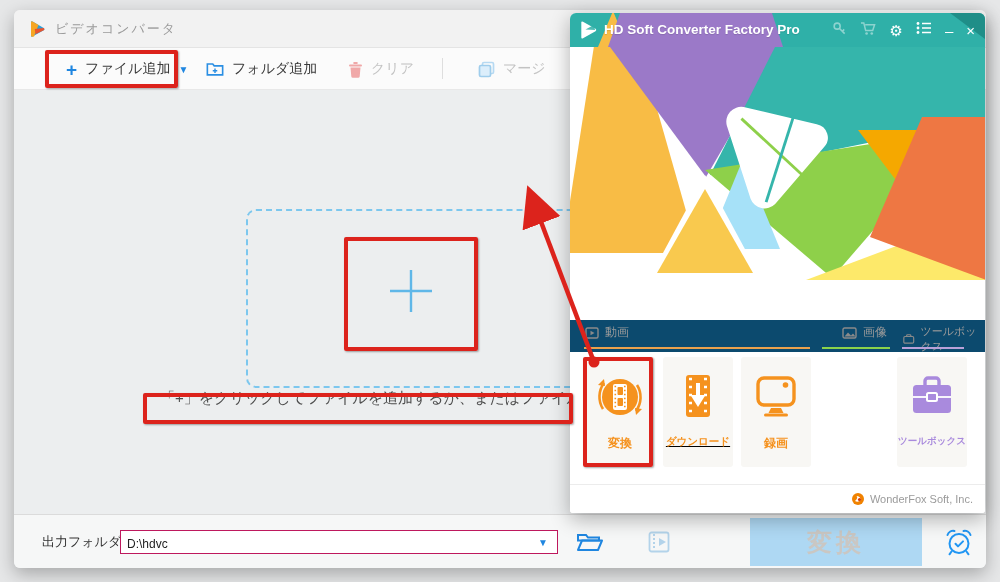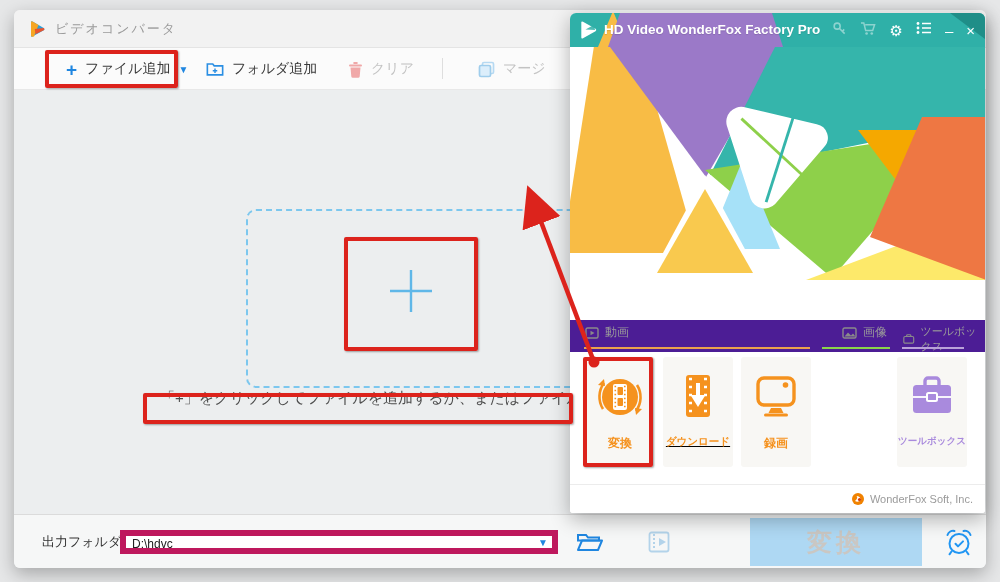--- a/index.html
+++ b/index.html
@@ -26,21 +26,21 @@
   .l-main { position:absolute; left:0; top:80px; width:100%; height:424px; background:#eceeef; overflow:visible; }
   .dropzone { position:absolute; left:232px; top:119px; width:334px; height:179px;
           border:2px dashed #7cc7ee; border-radius:10px; }
   .plusbig { position:absolute; left:374px; top:178px; width:46px; height:46px; }
   .hint { position:absolute; left:146px; top:299px; font-size:15px; color:#4d4d4d; white-space:nowrap; }
 
   .l-statusbar { position:absolute; left:0; top:504px; width:100%; height:54px; background:#f6f7f7;
           border-top:1px solid #dbdbdb; border-radius:0 0 6px 6px; }
   .out-label { position:absolute; left:28px; top:0; height:54px; line-height:54px; font-size:13px; color:#333; }
   .out-input { position:absolute; left:106px; top:15px; width:438px; height:24px; background:#fff;
-          border:6px solid #be185d; font-size:12px; color:#222; padding:4px 24px 0 6px;
+          border:1px solid #be185d; font-size:12px; color:#222; padding:4px 24px 0 6px;
           font-family:"Liberation Sans","DejaVu Sans",sans-serif; }
   .combo-caret { position:absolute; left:524px; top:22px; font-size:10px; color:#1f86e0; }
   .sb-icon { position:absolute; top:16px; }
   .convert-big { position:absolute; left:736px; top:3px; width:172px; height:48px; background:#aed8f3;
           color:#cac7c3; font-size:25px; font-weight:bold; display:flex; align-items:center;
           justify-content:center; letter-spacing:4px; }
 
   
   .rwin { position:absolute; left:570px; top:13px; width:415px; height:500px; background:#fff;
           border-radius:6px 6px 3px 3px; box-shadow:0 6px 20px rgba(0,0,0,.3); z-index:10; overflow:hidden; }
@@ -48,21 +48,21 @@
   .r-tb-shape { position:absolute; left:0; top:0; width:100%; height:100%; }
   .r-title { position:absolute; left:34px; top:0; height:34px; line-height:34px; color:#fff;
           font-size:13.5px; font-weight:bold; text-shadow:0 1px 1px rgba(0,0,0,.12); }
   .r-tb-icons { position:absolute; right:10px; top:0; height:34px; display:flex; align-items:center; gap:13px; }
   .r-tb-icons .faded { opacity:.45; }
   .win-glyph { color:#fff; font-size:15px; line-height:1; }
 
   .banner { position:absolute; left:0; top:34px; width:415px; height:273px; background:#fff; overflow:hidden; }
   .tri { position:absolute; left:0; top:0; width:415px; height:273px; }
 
-  .r-tabs { position:absolute; left:0; top:307px; width:100%; height:32px; background:#4c1d95; }
+  .r-tabs { position:absolute; left:0; top:307px; width:100%; height:32px; background:#0c4a6e; }
   .rtab { position:absolute; top:4px; display:flex; align-items:center; gap:6px; font-size:12px; color:#9a9a9a; }
   .tab-underline { position:absolute; bottom:3px; height:2px; }
 
   .tiles { position:absolute; left:0; top:344px; width:100%; height:110px; }
   .tile { position:absolute; top:0; width:70px; height:110px; background:#f8f7f4; border-radius:3px;
           display:flex; flex-direction:column; align-items:center; }
   .tile svg { margin-top:12px; }
   .tile-label { margin-top:10px; font-weight:bold; font-size:12px; white-space:nowrap; }
   .c-orange { color:#f5921e; } .c-green { color:#63c81c; } .c-purple { color:#a98add; }
 
@@ -173,21 +173,21 @@
     <div class="r-titlebar">
       <svg class="r-tb-shape" viewBox="0 0 415 34" preserveAspectRatio="none">
         <polygon points="28,34 43,-2 58,34" fill="#f8bc45"></polygon>
         <polygon points="50,0 202,0 213,34 38,34" fill="#9b79c8"></polygon>
         <polygon points="380,0 415,0 415,26" fill="#1f8e88"></polygon>
       </svg>
       <svg style="position:absolute; left:8px; top:7px;" width="20" height="20" viewBox="0 0 24 24">
         <path d="M4 3 Q4 1 6 2 L21 10.5 Q23 12 21 13.5 L6 22 Q4 23 4 21 Z" fill="#fff"></path>
         <path d="M9 11.5 L19 6 L20.5 12 Z" fill="#2fb0a8" opacity=".85"></path>
       </svg>
-      <span class="r-title">HD Video WonderFox Factory Pro</span>
+      <span class="r-title">HD Soft Converter Factory Pro</span>
       <div class="r-tb-icons">
         <span class="faded">
           <svg width="15" height="15" viewBox="0 0 16 16">
               <circle cx="5.5" cy="5.5" r="3.2" fill="none" stroke="#fff" stroke-width="1.7"></circle>
               <path d="M8 8 l5.5 5.5 M11 11 l2-2" stroke="#fff" stroke-width="1.7"></path>
             </svg>
         </span>
         <span class="faded">
           <svg width="16" height="15" viewBox="0 0 17 16">
               <path d="M1 2 h3 l2 8 h7.5 l2-6 h-10" fill="none" stroke="#fff" stroke-width="1.6"></path>

